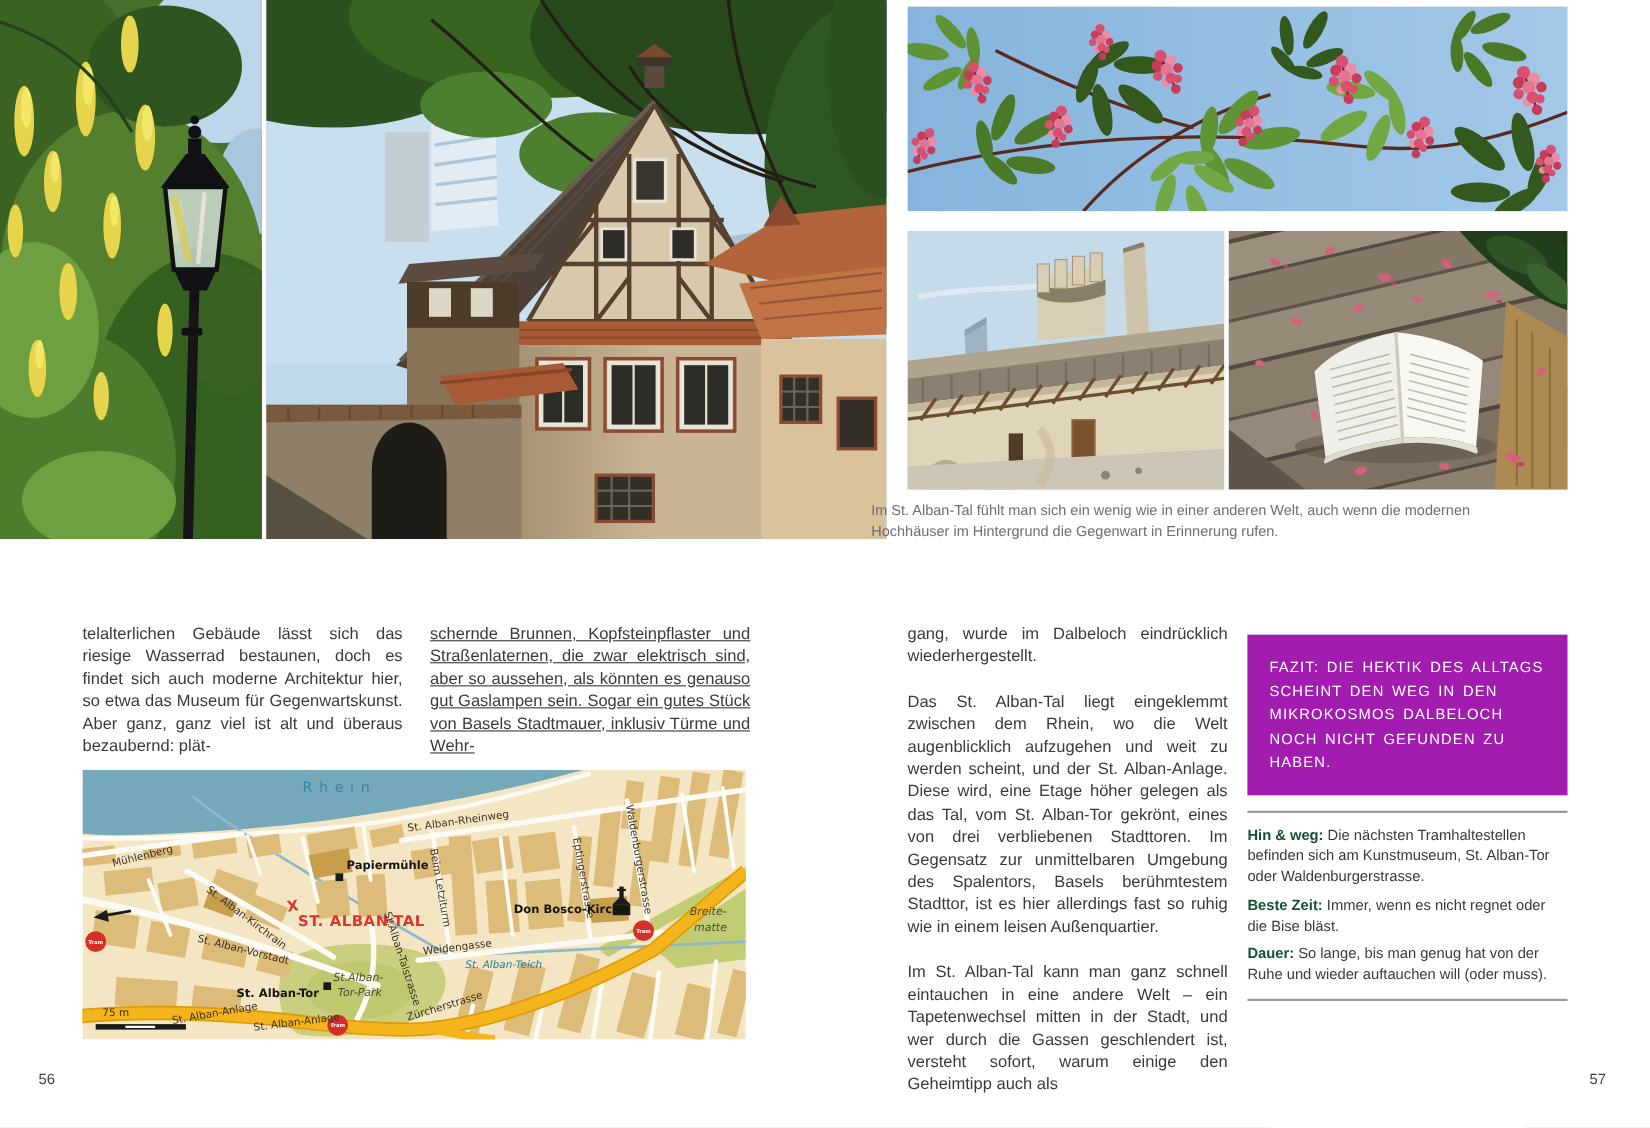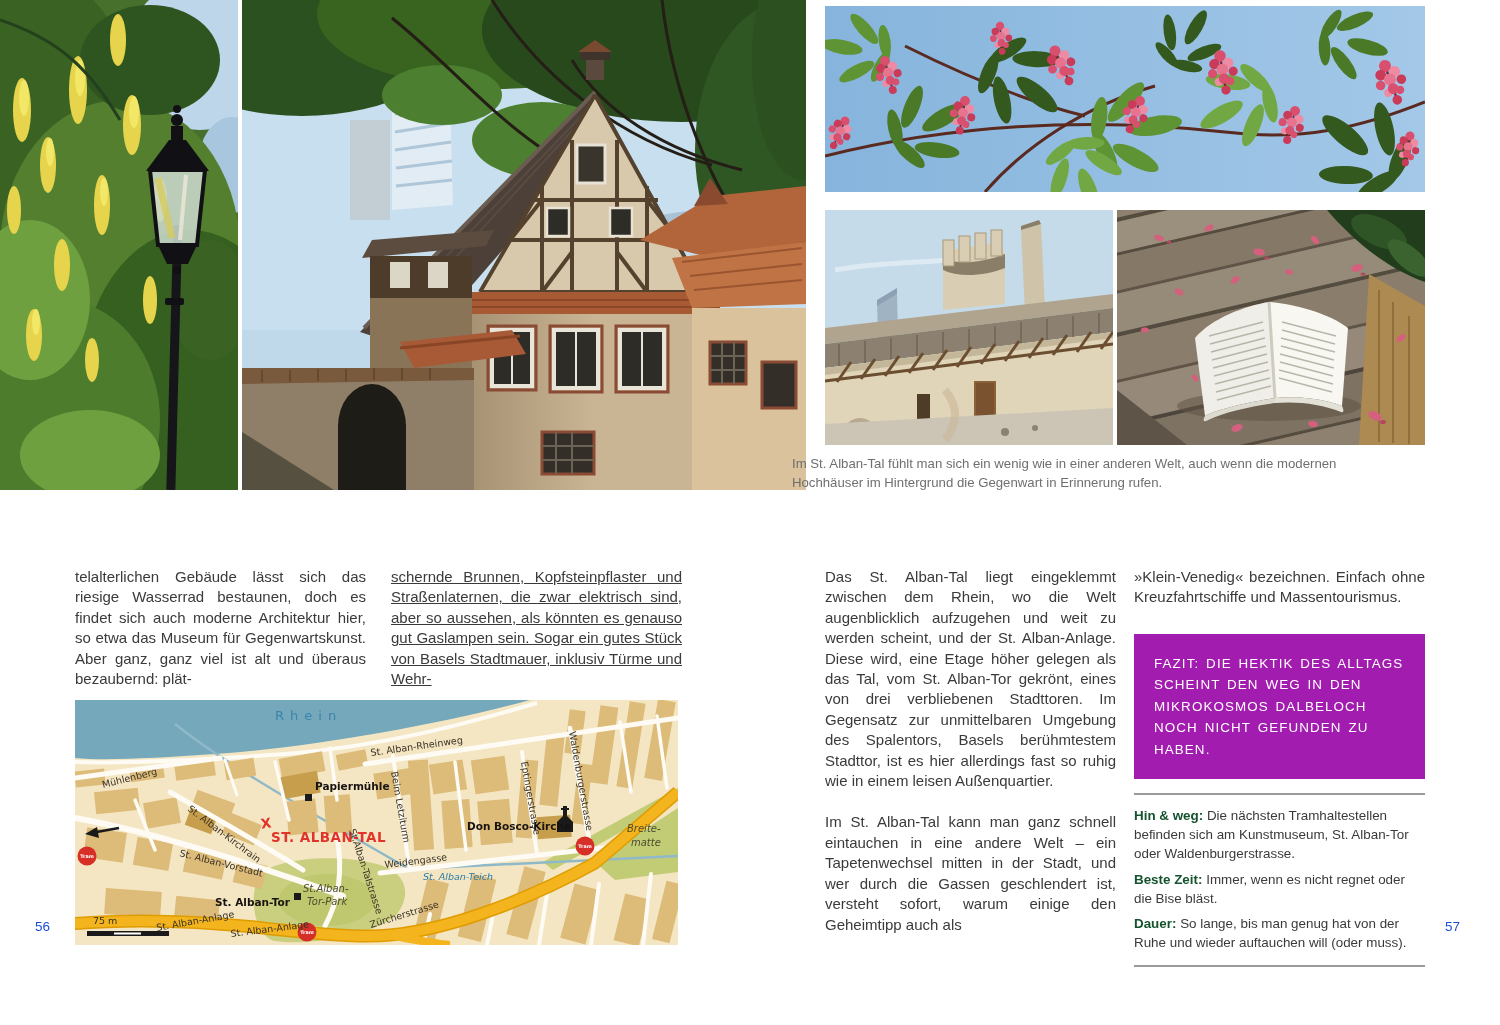--- a/index.html
+++ b/index.html
@@ -6,21 +6,21 @@
   .spread{position:relative;width:1500px;height:1025px;background:#ffffff;overflow:hidden;
           font-family:"Liberation Sans",sans-serif;}
   .abs{position:absolute;}
   .photo{position:absolute;overflow:hidden;background:#ccc;}
   .photo svg{display:block;}
   .caption{position:absolute;left:792px;top:454px;width:600px;font-size:13.2px;line-height:19px;
            color:#6f6f6f;}
   .bodycol{position:absolute;width:291px;font-size:15px;line-height:20.4px;color:#3a3a3a;
            text-align:justify;}
   .bodycol p{margin:16px 0 21px 0;}
-  .pagenum{position:absolute;top:919px;font-size:13.5px;color:#1d4ed8;}
+  .pagenum{position:absolute;top:973px;font-size:13.5px;color:#404040;}
   .fazit{background:#a21caf;color:#ffffff;font-weight:normal;font-size:13.4px;line-height:21.5px;
          letter-spacing:1.1px;word-spacing:2px;padding:19px 20px;text-transform:uppercase;
          margin:26px 0 14px 0;text-align:left;}
   .rule{border:none;border-top:2px solid #9a9a9a;margin:0 0 12px 0;}
   .rule2{border:none;border-top:2px solid #9a9a9a;margin:12px 0 0 0;}
   .info p{margin:0 0 7px 0;font-size:13.4px;line-height:18.8px;color:#3a3a3a;text-align:left;}
   .info .lbl{color:#14532d;font-weight:bold;}
   
   .mt{font-family:"DejaVu Sans",sans-serif;fill:#3a3226;font-size:9.5px;}
   .mtb{font-family:"DejaVu Sans",sans-serif;fill:#171310;font-size:10.5px;font-weight:bold;}
@@ -550,26 +550,26 @@
       <text x="392" y="130" class="mtb">Don Bosco-Kirche</text>
       <text x="310" y="168" class="mt" transform="rotate(-7 310 168)">Weidengasse</text>
       <text x="348" y="180" class="mtw">St. Alban-Teich</text>
       <text x="296" y="228" class="mt" font-size="10.5" transform="rotate(-17 296 228)">Zürcherstrasse</text>
       <text x="552" y="132" class="mti">Breite-</text>
       <text x="556" y="146" class="mti">matte</text>
     </svg>
   </div>
 
   <div class="bodycol" style="left:825px;top:551px;">
+    <p>gang, wurde im Dalbeloch eindrücklich wiederhergestellt.</p>
     <p>Das St. Alban-Tal liegt eingeklemmt zwischen dem Rhein, wo die Welt augenblicklich aufzugehen und weit zu werden scheint, und der St. Alban-Anlage. Diese wird, eine Etage höher gelegen als das Tal, vom St. Alban-Tor gekrönt, eines von drei verbliebenen Stadttoren. Im Gegensatz zur unmittelbaren Umgebung des Spalentors, Basels berühmtestem Stadttor, ist es hier allerdings fast so ruhig wie in einem leisen Außenquartier.</p>
     <p>Im St. Alban-Tal kann man ganz schnell eintauchen in eine andere Welt – ein Tapetenwechsel mitten in der Stadt, und wer durch die Gassen geschlendert ist, versteht sofort, warum einige den Geheimtipp auch als</p>
   </div>
 
   <div class="bodycol" style="left:1134px;top:551px;">
-    <p>»Klein-Venedig« bezeichnen. Einfach ohne Kreuzfahrtschiffe und Massentourismus.</p>
     <div class="fazit">Fazit: Die Hektik des Alltags scheint den Weg in den Mikrokosmos Dalbeloch noch nicht gefunden zu haben.</div>
     <hr class="rule">
     <div class="info">
       <p><span class="lbl">Hin &amp; weg:</span> <span>Die nächsten Tramhaltestellen befinden sich am Kunstmuseum, St. Alban-Tor oder Waldenburgerstrasse.</span></p>
       <p><span class="lbl">Beste Zeit:</span> <span>Immer, wenn es nicht regnet oder die Bise bläst.</span></p>
       <p><span class="lbl">Dauer:</span> <span>So lange, bis man genug hat von der Ruhe und wieder auftauchen will (oder muss).</span></p>
     </div>
     <hr class="rule2">
   </div>
 

